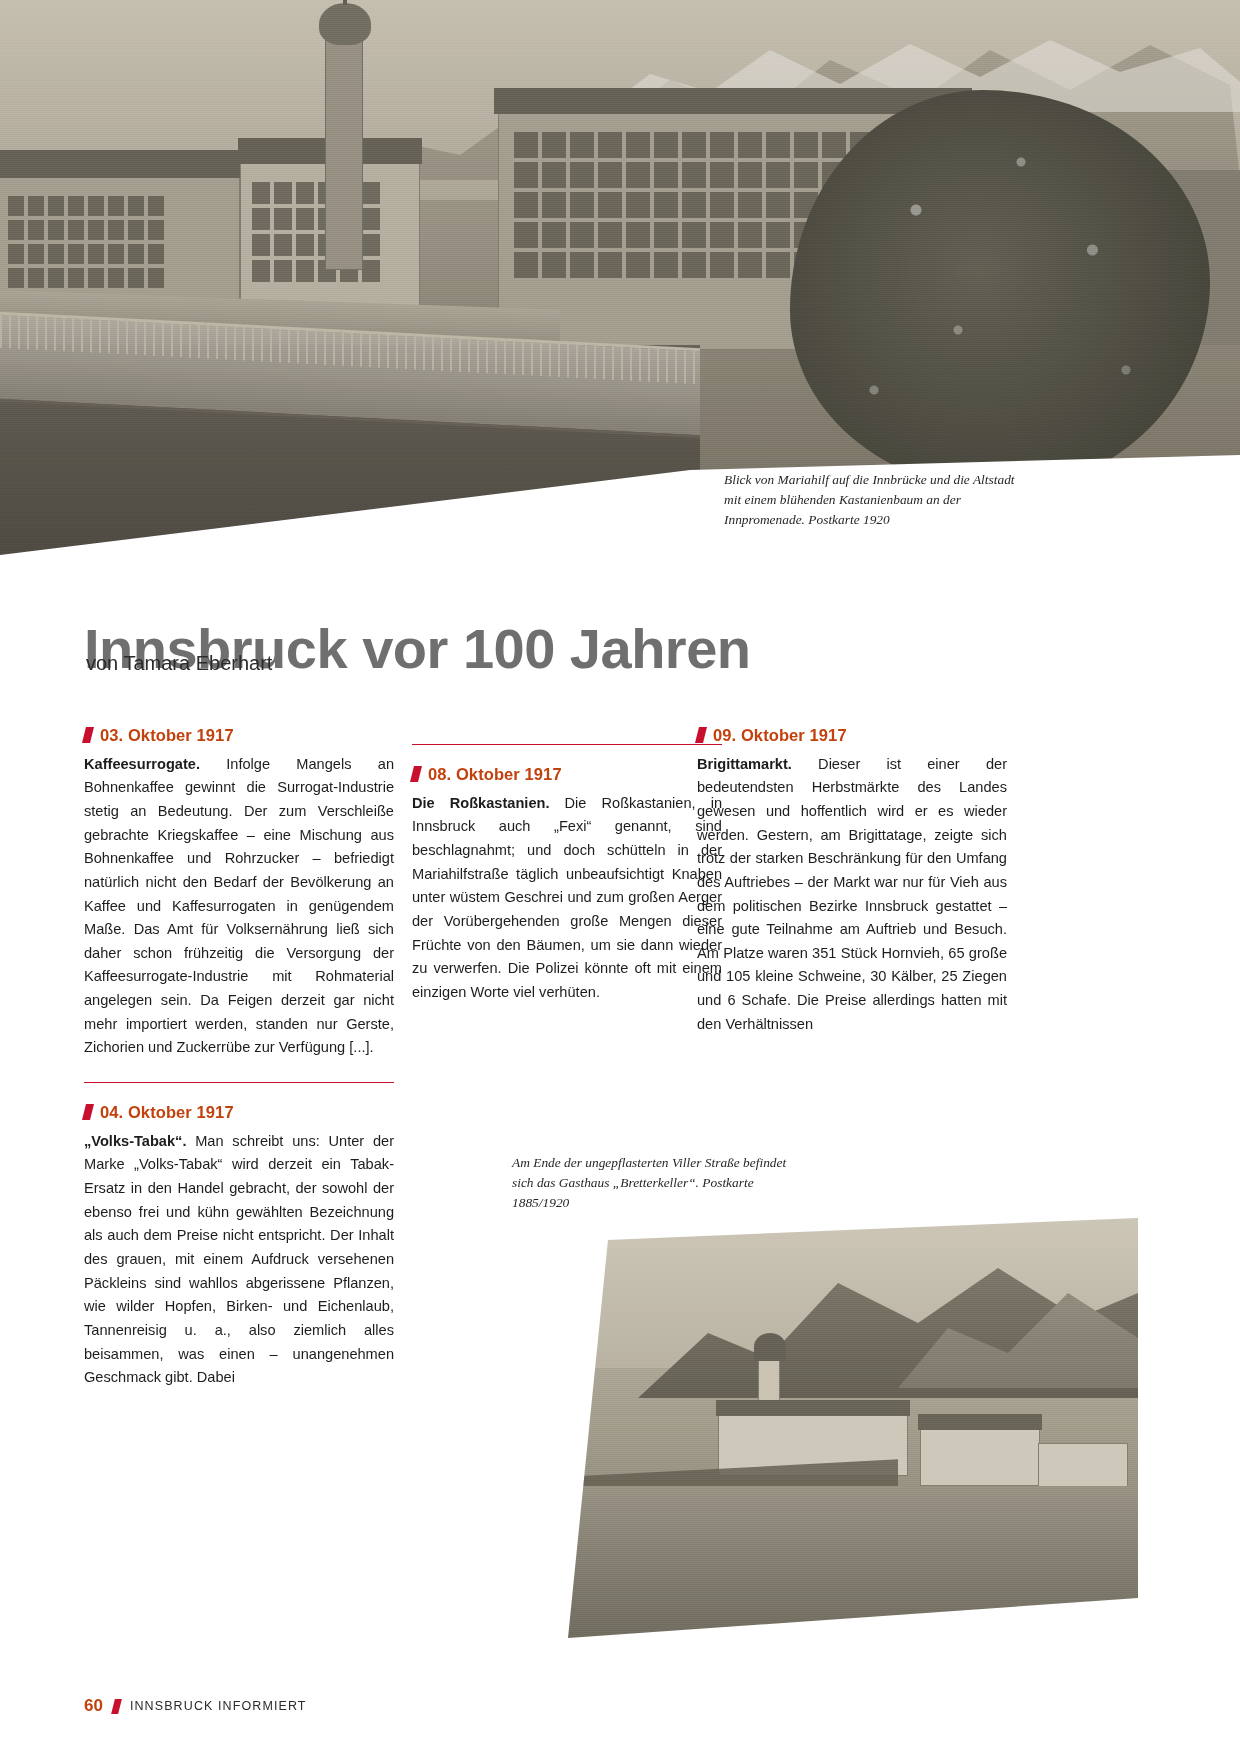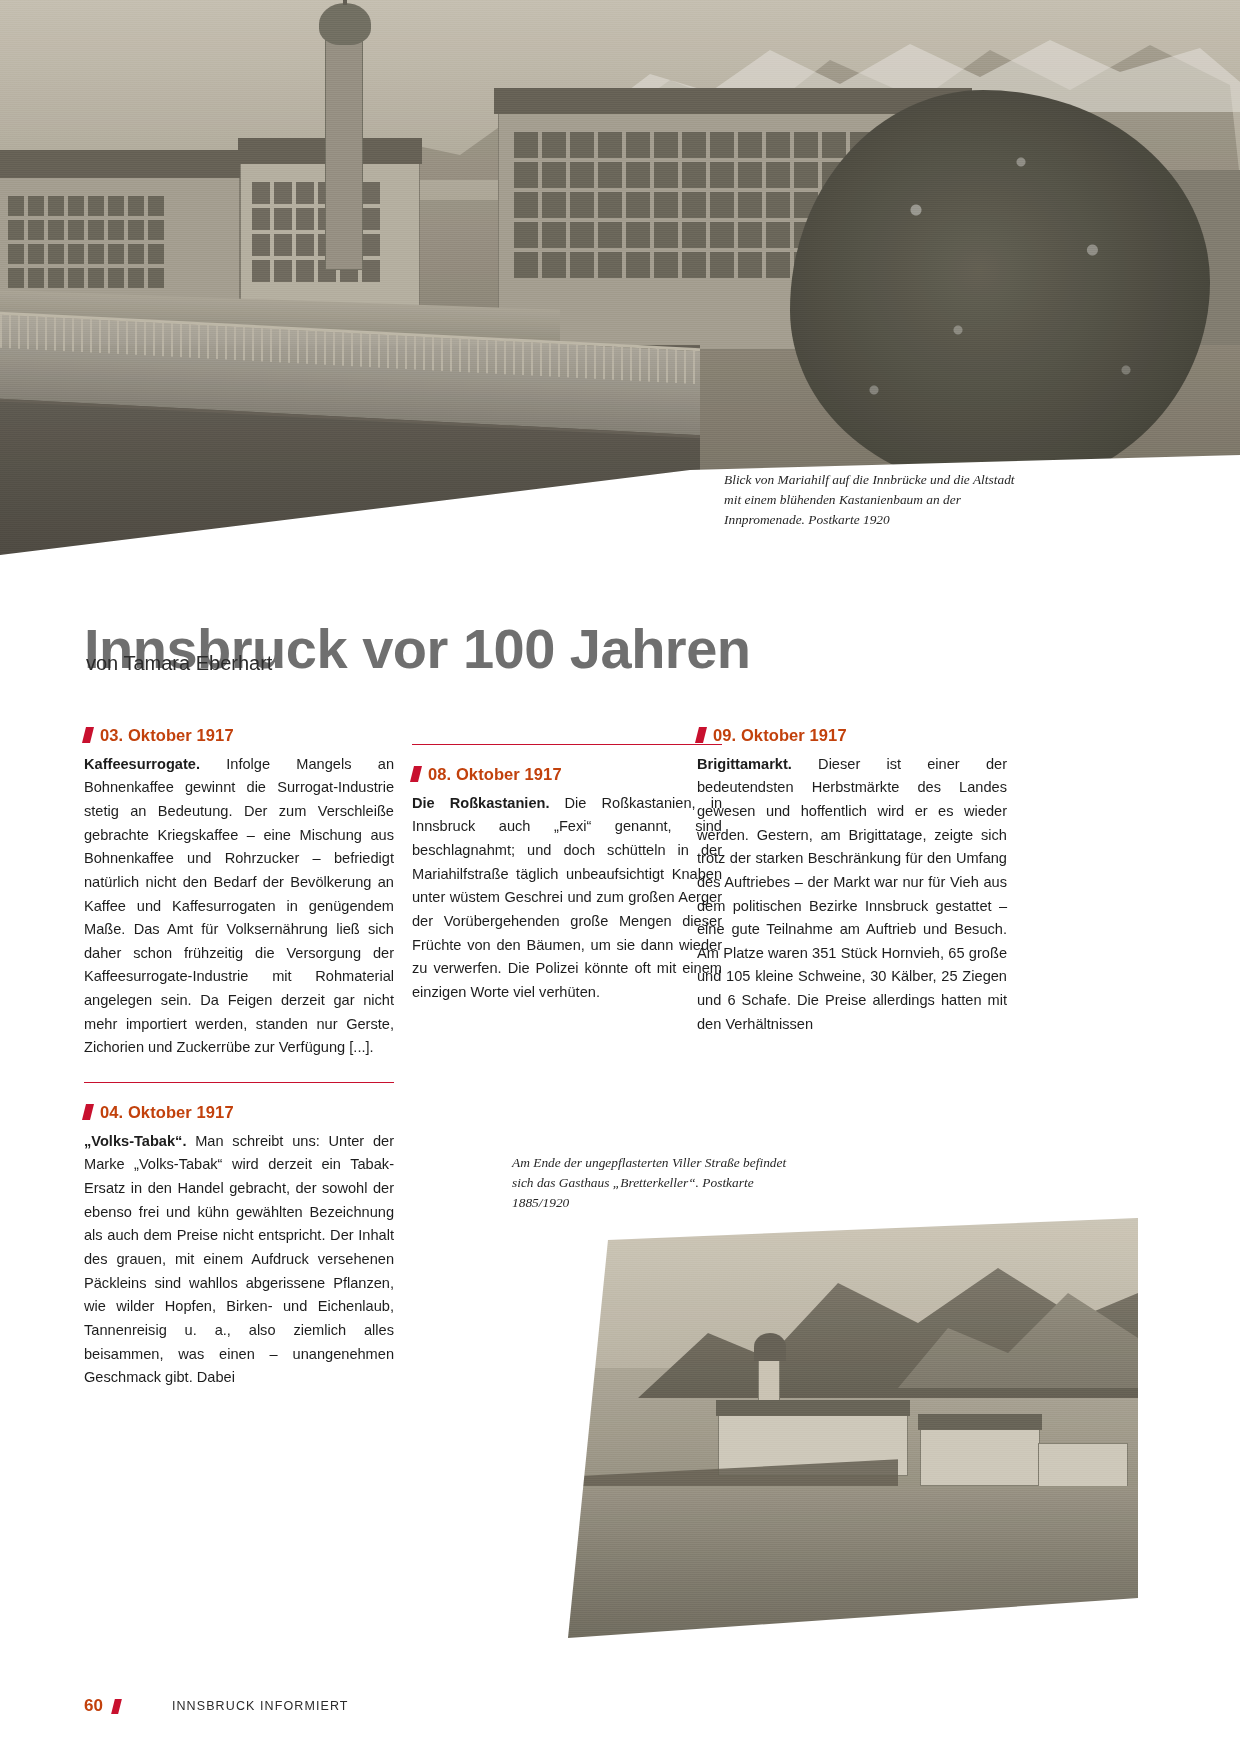--- a/index.html
+++ b/index.html
@@ -292,21 +292,20 @@
   .footer-slash {
     display:inline-block;
     width: 7px; height: 15px;
     background: #c8102e;
     transform: skewX(-14deg);
   }
   .footer-text {
     font-size: 12.5px;
     letter-spacing: 1.1px;
     color: #2b2b2b;
-    margin-left: 42px;
   }
 </style>
 </head>
 <body>
 
 <div class="hero">
   <div class="hero-clip">
     <div class="sky"></div>
     <div class="mtn-range"></div>
     <div class="mtn-snow"></div>

